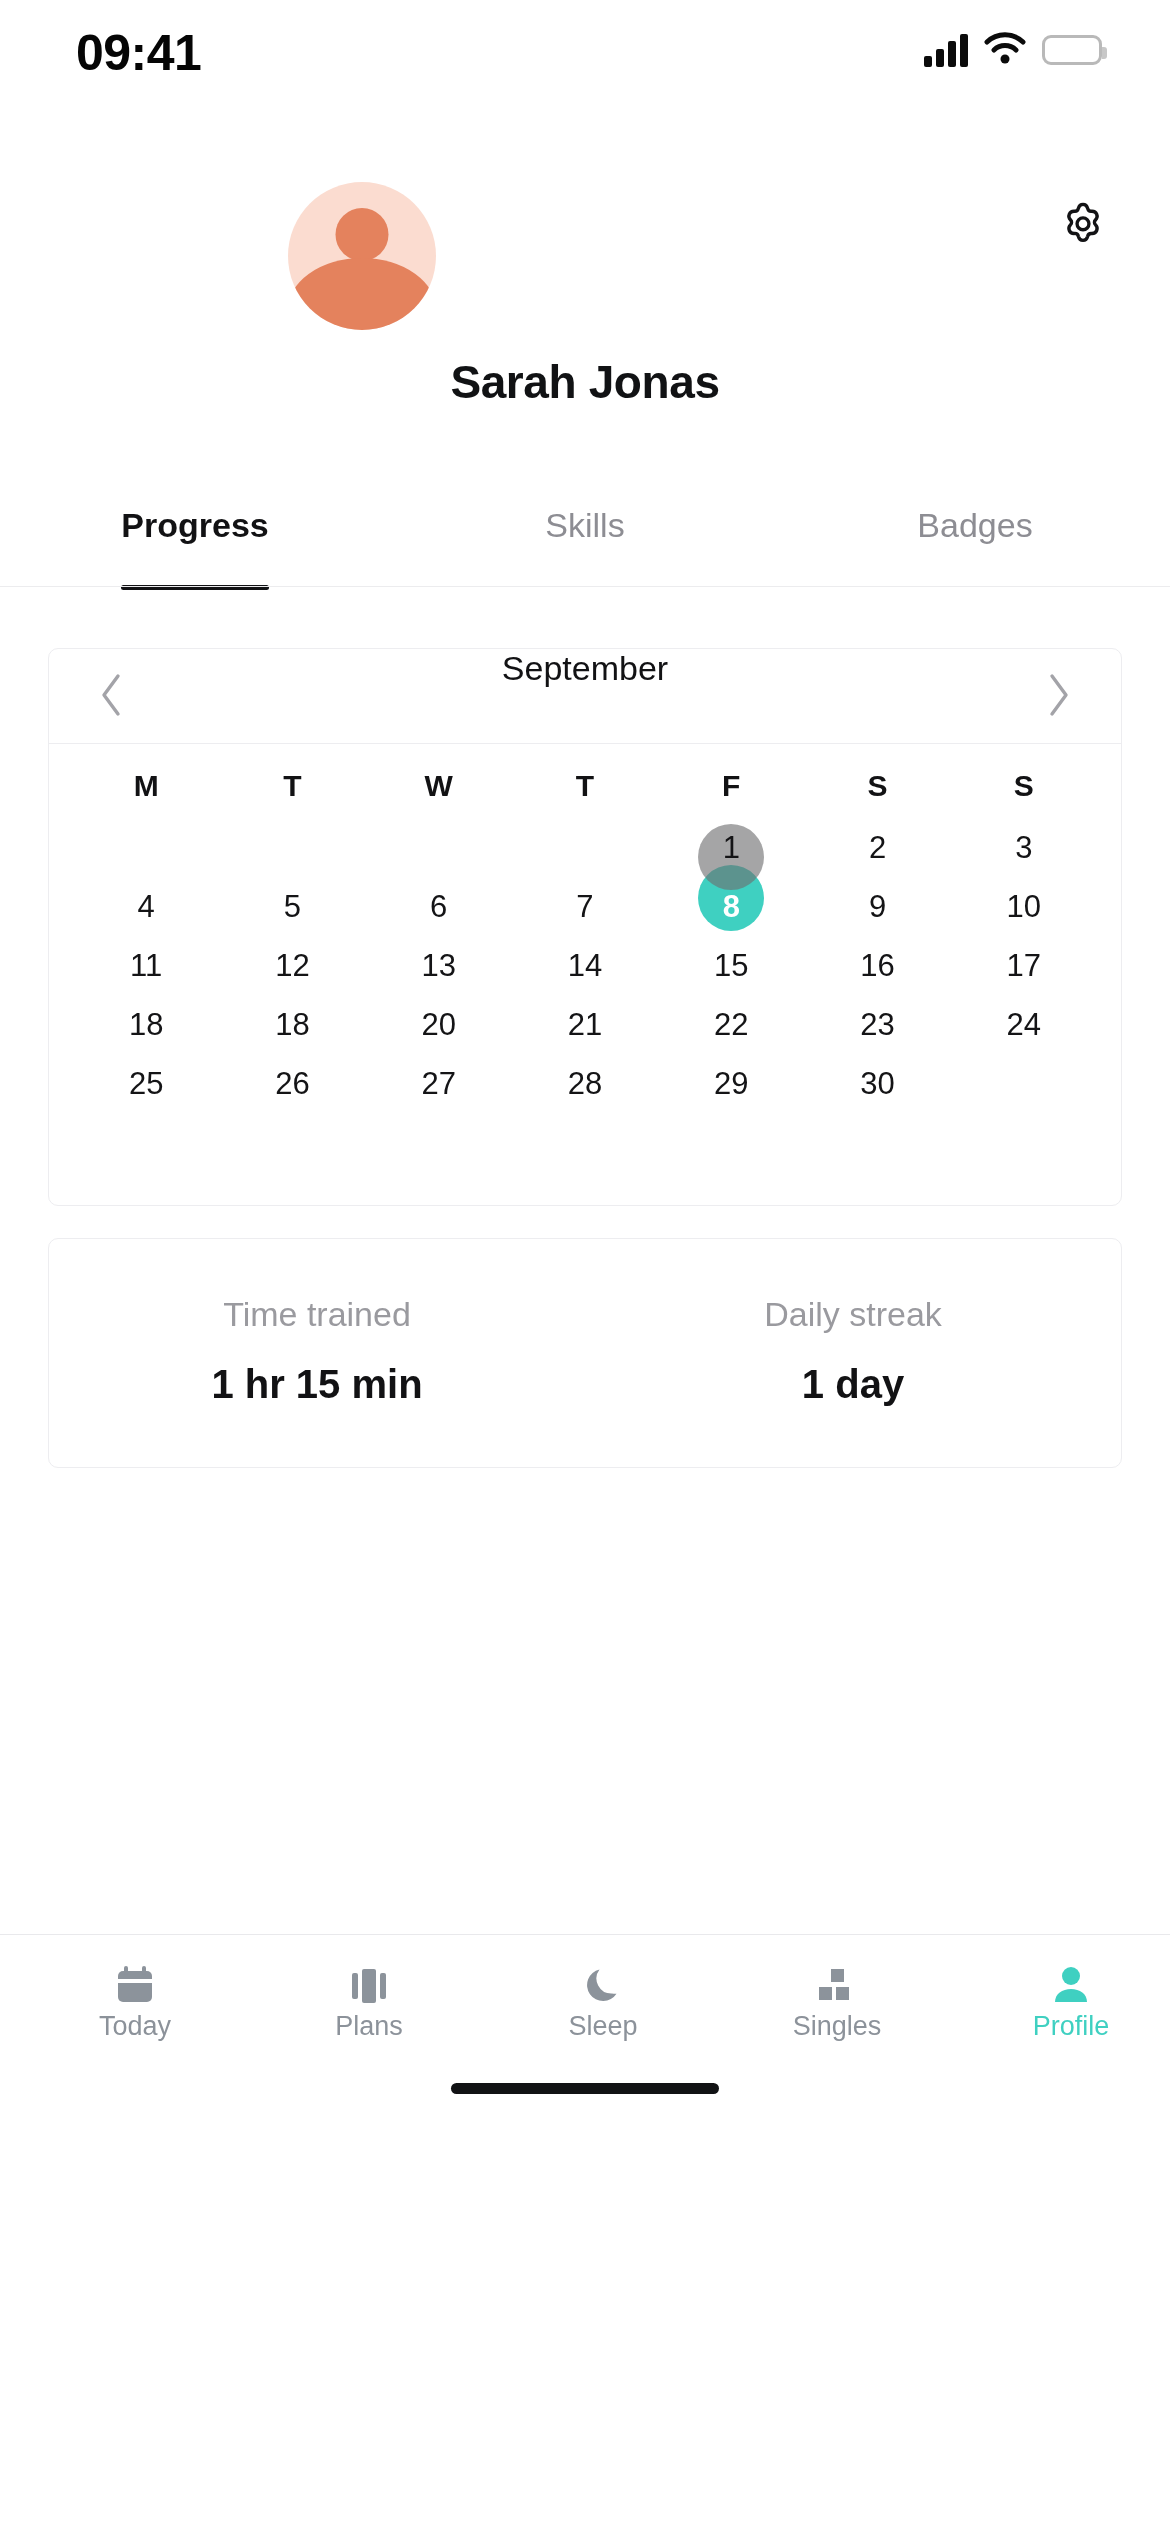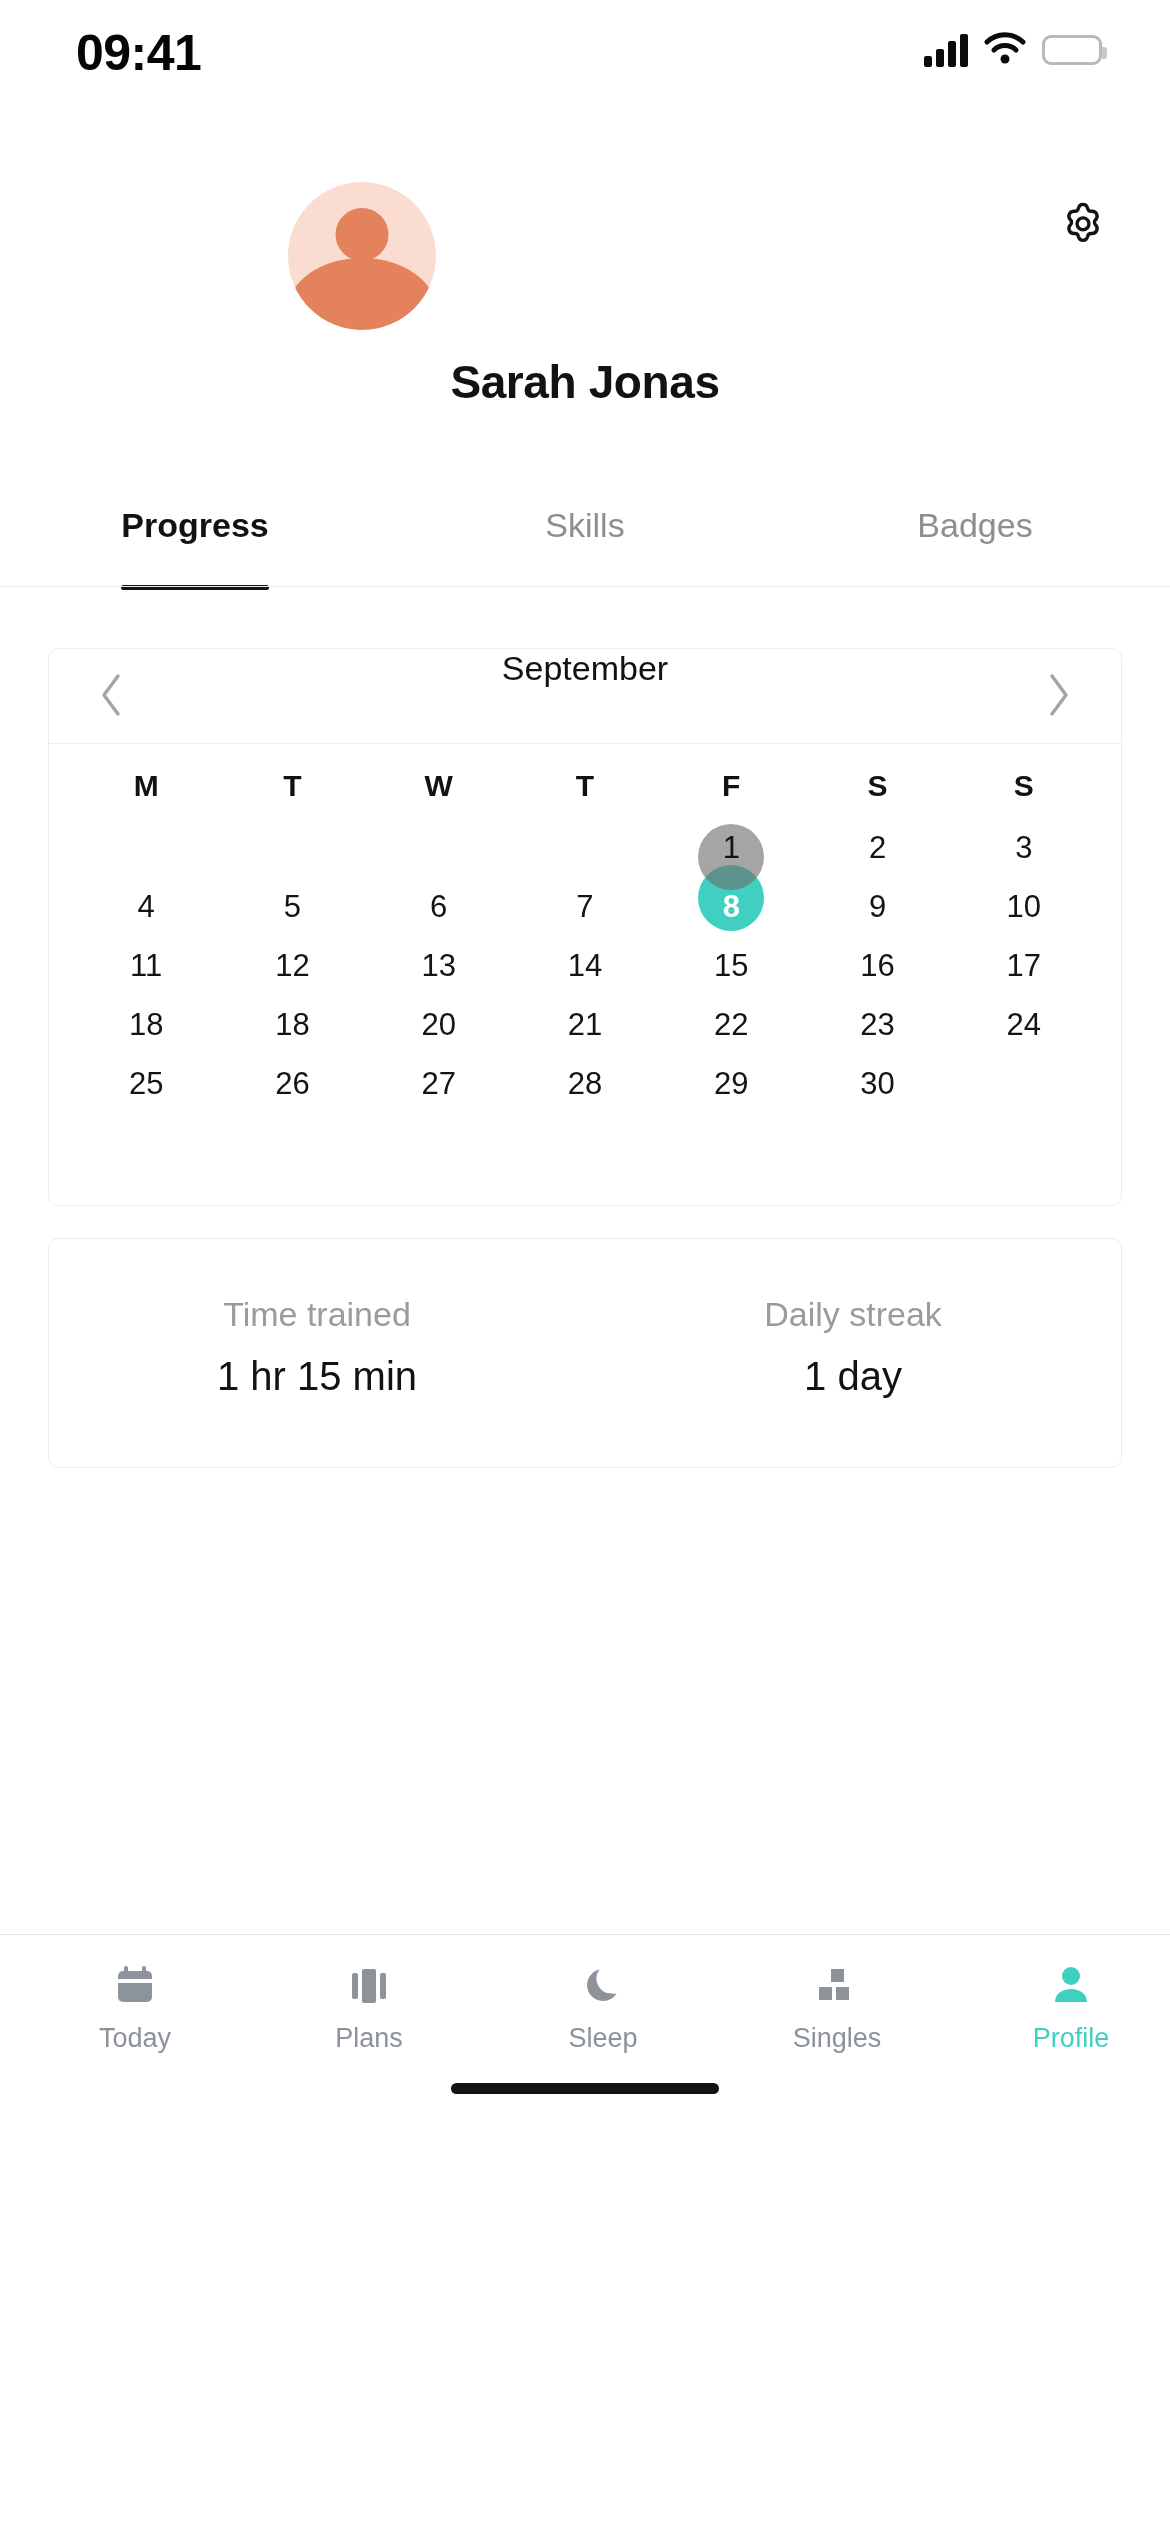--- a/index.html
+++ b/index.html
@@ -129,31 +129,31 @@
     width:66px; height:66px; border-radius:50%;
     background:#3FD0C1; z-index:1;
   }
   .cal-cell.has-gray > .num{ position:relative; z-index:3; color:#141416; }
   .cal-cell.has-teal > .num{ position:relative; z-index:3; color:#ffffff; font-weight:600; }
 
   
   .stats-row{ display:flex; height:230px; padding:56px 0 0 0; }
   .stat{ flex:1 1 0; text-align:center; }
   .stat-label{ font-size:34px; color:#9a9a9f; }
-  .stat-value{ margin-top:20px; font-size:40px; font-weight:400; color:#121214; }
+  .stat-value{ margin-top:28px; font-size:40px; font-weight:700; color:#121214; }
 
   
   .tabbar{
     position:absolute; left:0; bottom:0; width:1170px; height:182px;
     background:#ffffff; border-top:1px solid #e9e9ec;
     display:flex; align-items:flex-start; padding-top:26px;
   }
   .navitem{
     flex:1 1 0; display:flex; flex-direction:column;
-    align-items:center; gap:12px;padding-left:36px;
+    align-items:center; padding-left:36px;
   }
   .navicon{ width:56px; height:50px; display:flex; align-items:center; justify-content:center; }
   .navlabel{ font-size:27px; color:#8c929a; }
   .navitem.active .navlabel{ color:#3FD0C1; }
   .home-indicator{
     position:absolute; left:50%; transform:translateX(-50%);
     bottom:22px; width:268px; height:11px; border-radius:6px; background:#111214;
   }
 </style>
 </head>

